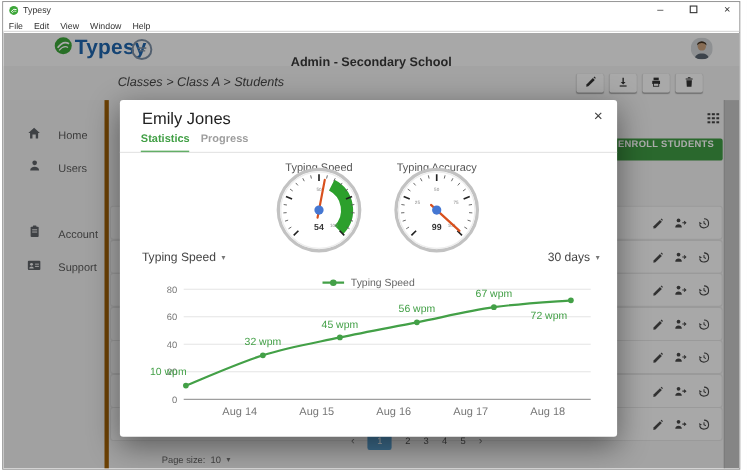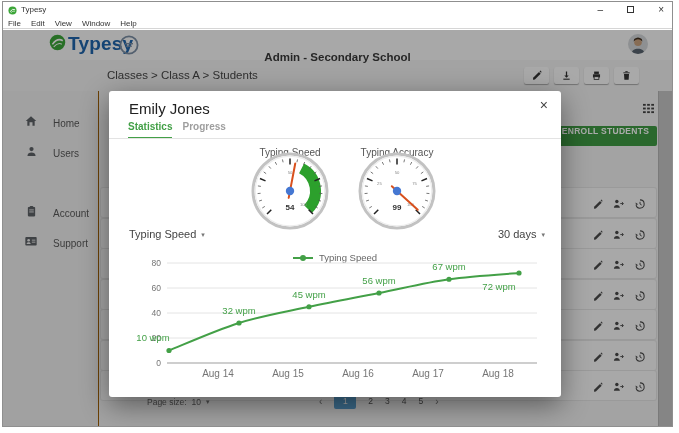--- a/index.html
+++ b/index.html
@@ -21,40 +21,40 @@
   
   .app-header { position:absolute; left:0; top:0; right:0; height:30px; background:#fbfbfb; }
   .logo { position:absolute; left:46px; top:3px; display:flex; align-items:center; gap:2px; }
   .logo-text { font-size:19px; font-weight:bold; color:#2066ad; letter-spacing:.2px; }
   .badge { position:absolute; left:116px; top:5px; }
   .admin-title { position:absolute; left:0; right:0; top:9px; text-align:center; font-size:11.5px; font-weight:bold; color:#3a3a3a;margin-top:12px; }
   .avatar { position:absolute; right:24px; top:4px; width:20px; height:20px; border-radius:50%; overflow:hidden; }
 
   
   .crumb-bar { position:absolute; left:0; top:30px; right:0; height:31px; }
-  .breadcrumb { position:absolute; left:104px; top:9px; font-size:11.5px; color:#474747; }
+  .breadcrumb { position:absolute; left:104px; top:9px; font-size:11.5px; color:#474747;font-style:italic; }
   .top-toolbar { position:absolute; right:33px; top:7px; display:flex; gap:5px; }
   .tool-btn { width:25px; height:17px; background:#fcfcfc; border-radius:2px; box-shadow:0 1px 1px rgba(0,0,0,.3); display:flex; align-items:center; justify-content:center; color:#333; }
 
   
-  .sidebar { position:absolute; left:0; top:61px; bottom:0; width:96px; background:#f1f1f1; border-right:1px solid #a16207; }
+  .sidebar { position:absolute; left:0; top:61px; bottom:0; width:96px; background:#f1f1f1; border-right:4px solid #a16207; }
   .side-item { position:absolute; left:0; width:100%; height:20px; display:flex; align-items:center; color:#5a5a5a; }
   .side-item .s-icon { position:absolute; left:20px; width:16px; text-align:center; color:#5f6368; }
   .side-item .s-label { position:absolute; left:50px; font-size:10px; }
 
   
   .main { position:absolute; left:96px; top:61px; right:0; bottom:0; background:#f3f3f3; }
   .grid-icon { position:absolute; right:18px; top:9px; color:#444; }
   .enroll-btn { position:absolute; left:440px; top:35px; width:118px; height:20px; background:#3f9c43; border-radius:2px; color:#fff; display:flex; align-items:flex-start; justify-content:center; gap:4px; font-size:8.5px; font-weight:bold; letter-spacing:.3px; }
   .rows { position:absolute; left:2px; top:97px; right:16px; }
   .t-row { position:relative; height:29px; margin-bottom:1.5px; background:#fbfbfb; border-radius:2px; box-shadow:0 0 0 1px #e6e6e6; }
   .row-actions { position:absolute; right:10px; top:8px; display:flex; gap:9px; color:#4a4a4a; }
   .scrollbar { position:absolute; right:0; top:0; bottom:0; width:14px; background:#c7c7c7; border-left:1px solid #b7b7b7; }
   .pagination { position:absolute; left:2px; right:16px; top:302px; height:18px; font-size:8.5px; color:#666; }
-  .page-size { position:absolute; left:8px; top:4px;padding-left:38px; }
+  .page-size { position:absolute; left:8px; top:20px;padding-left:38px; }
   .pager { position:absolute; left:218px; top:0; display:flex; align-items:center; gap:12px; }
   .pager .pg { color:#555; }
   .pager .pg.active { background:#5aa0d0; color:#fff; width:22px; height:16px; border-radius:2px; display:flex; align-items:center; justify-content:center; }
   .pager .chev { color:#777; font-size:10px; }
   .caret::after { content:"▾"; font-size:7px; color:#777; margin-left:5px; vertical-align:1px; }
 
   
   .overlay { position:absolute; inset:0; background:rgba(0,0,0,.33); z-index:5; }
   .modal { position:absolute; left:106px; top:61px; width:452px; height:306px; background:#fff; border-radius:3px; box-shadow:0 8px 28px rgba(0,0,0,.45); z-index:10; }
   .modal-title { position:absolute; left:20px; top:9px; font-size:15px; color:#212121; }

